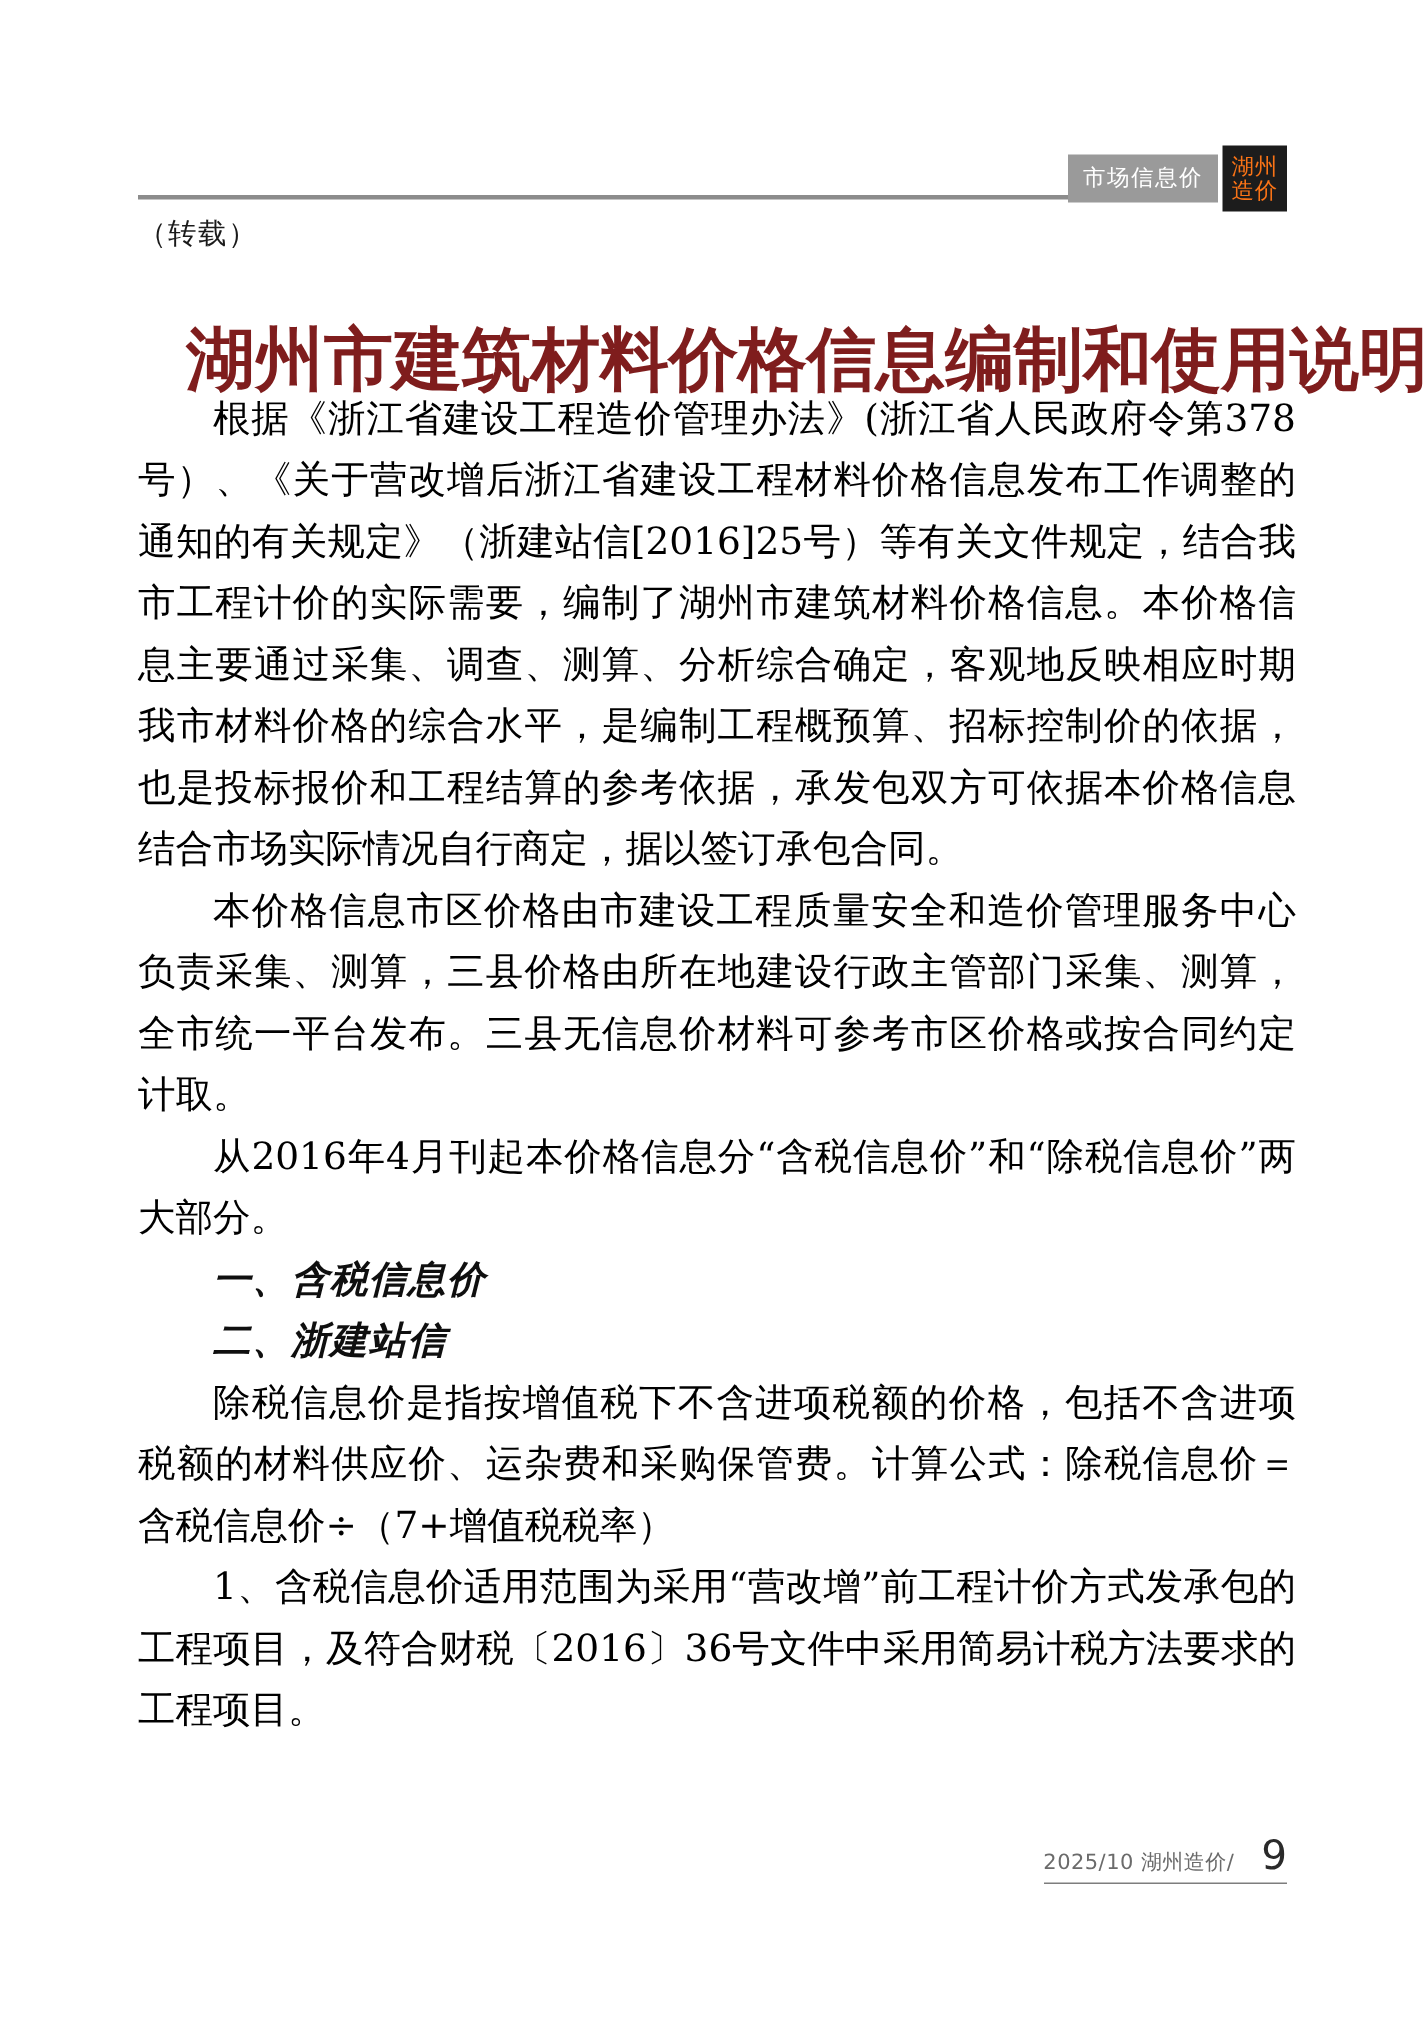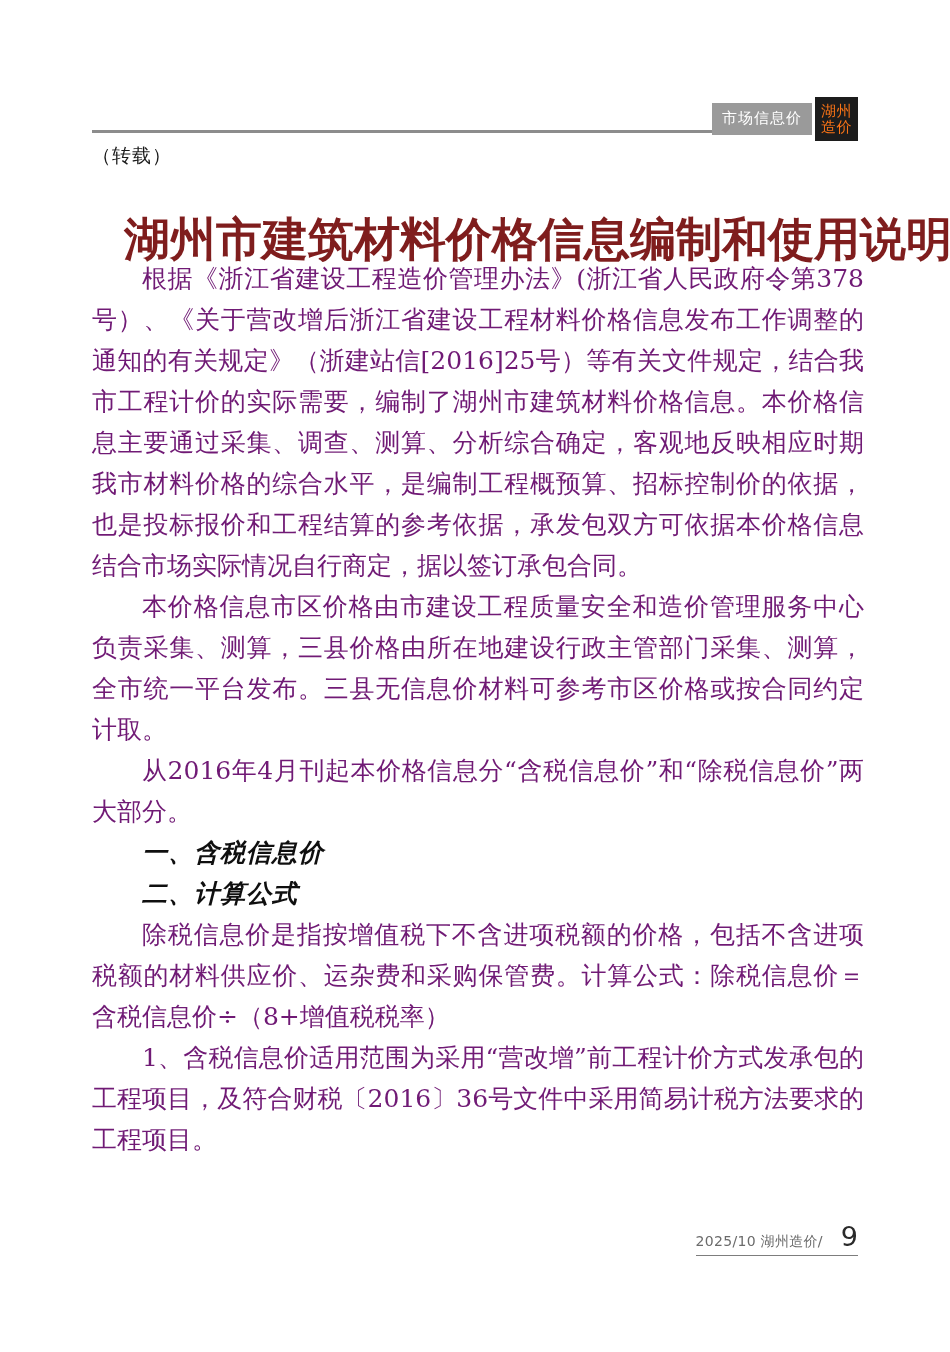--- a/index.html
+++ b/index.html
@@ -106,21 +106,21 @@
     width: 772px;
   }
   p.para {
     margin: 0;
     font-size: 25px;
     line-height: 41px;
     text-align: justify;
     text-align-last: left;
     text-justify: inter-ideograph;
     text-indent: 50px;
-    color: #701a75;
+    color: #000000;
     font-family: "DejaVu Serif", "Liberation Serif", serif;
   }
   p.section-head {
     margin: 0;
     font-family: "DejaVu Sans", "Liberation Sans", sans-serif;
     font-weight: bold;
     font-size: 25px;
     line-height: 41px;
     text-indent: 50px;
     letter-spacing: 1px;
@@ -175,22 +175,22 @@
     </div>
   </div>
 
   <h1 class="doc-title">湖州市建筑材料价格信息编制和使用说明</h1>
 
   <div class="body-col">
       <p class="para">根据《浙江省建设工程造价管理办法》(浙江省人民政府令第378号）、《关于营改增后浙江省建设工程材料价格信息发布工作调整的通知的有关规定》（浙建站信[2016]25号）等有关文件规定，结合我市工程计价的实际需要，编制了湖州市建筑材料价格信息。本价格信息主要通过采集、调查、测算、分析综合确定，客观地反映相应时期我市材料价格的综合水平，是编制工程概预算、招标控制价的依据，也是投标报价和工程结算的参考依据，承发包双方可依据本价格信息结合市场实际情况自行商定，据以签订承包合同。</p>
       <p class="para">本价格信息市区价格由市建设工程质量安全和造价管理服务中心负责采集、测算，三县价格由所在地建设行政主管部门采集、测算，全市统一平台发布。三县无信息价材料可参考市区价格或按合同约定计取。</p>
       <p class="para">从2016年4月刊起本价格信息分“含税信息价”和“除税信息价”两大部分。</p>
       <p class="section-head">一、含税信息价</p>
-      <p class="section-head">二、计算公式</p>
-      <p class="para">除税信息价是指按增值税下不含进项税额的价格，包括不含进项税额的材料供应价、运杂费和采购保管费。计算公式：除税信息价＝含税信息价÷（8+增值税税率）</p>
+      <p class="section-head">二、浙建站信</p>
+      <p class="para">除税信息价是指按增值税下不含进项税额的价格，包括不含进项税额的材料供应价、运杂费和采购保管费。计算公式：除税信息价＝含税信息价÷（7+增值税税率）</p>
       <p class="para">1、含税信息价适用范围为采用“营改增”前工程计价方式发承包的工程项目，及符合财税〔2016〕36号文件中采用简易计税方法要求的工程项目。</p>
     </div>
 
   <div class="footer">
     <div class="footer-line">
       <span class="footer-meta">2025/10 湖州造价/</span>
       <span class="footer-pageno">9</span>
     </div>
   </div>
 

